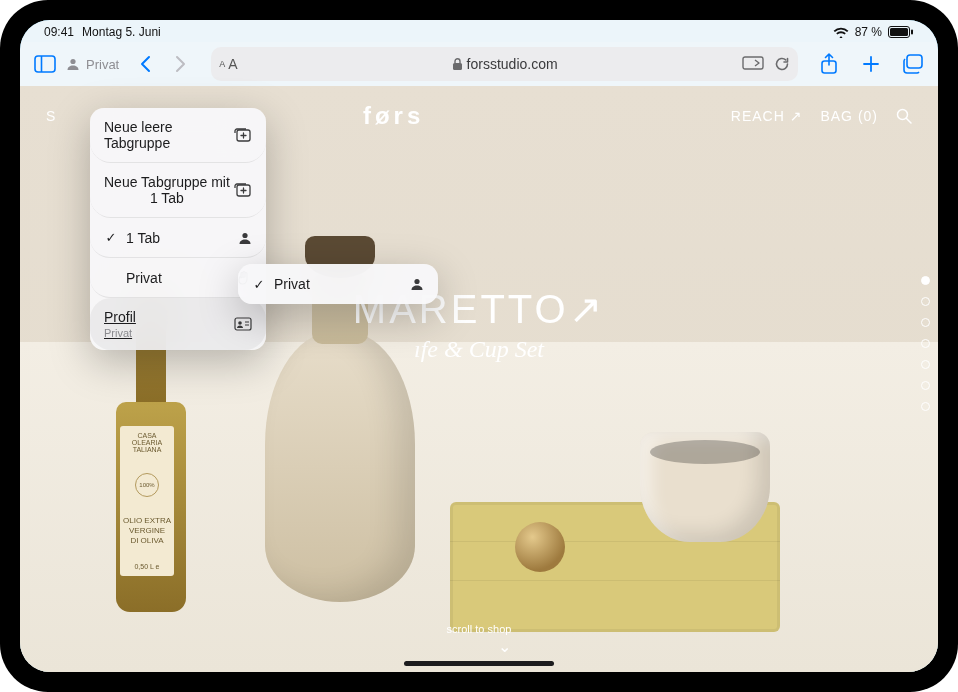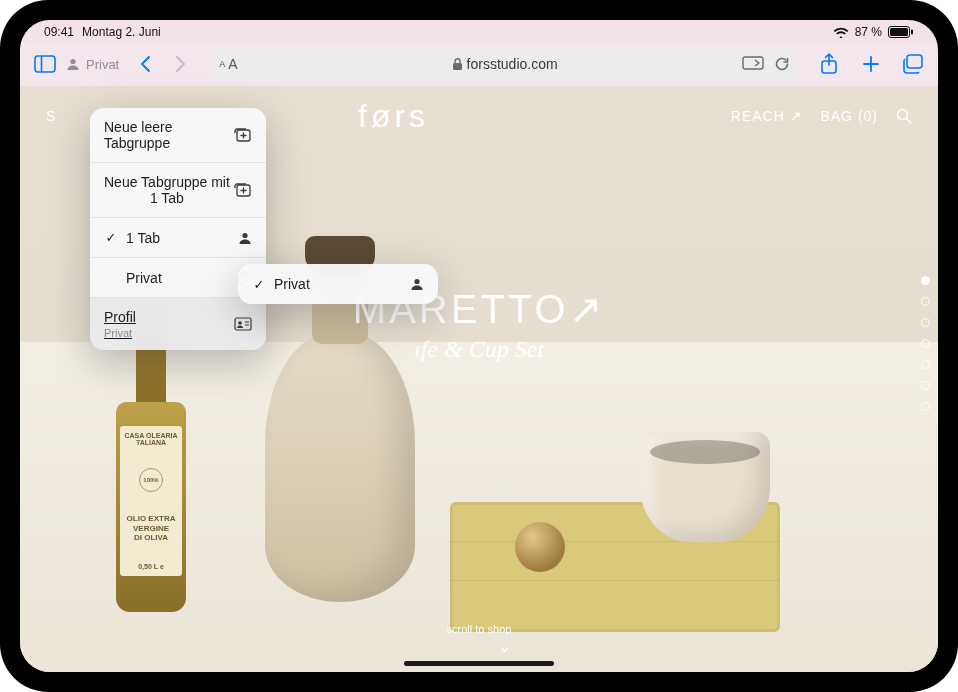--- a/index.html
+++ b/index.html
@@ -3,21 +3,21 @@
 <meta charset="utf-8">
 <style>
   * { box-sizing: border-box; margin: 0; padding: 0; }
   html, body { width: 958px; height: 692px; font-family: -apple-system, Helvetica, Arial, sans-serif; background: #fff; overflow: hidden; }
   .device {
     width: 958px; height: 692px; position: relative;
     border-radius: 48px; background: #000; padding: 20px;
   }
   .screen {
     width: 100%; height: 100%; border-radius: 30px; overflow: hidden;
-    position: relative; background: #be185d;
+    position: relative; background: #7dd3fc;
   }
   
   .status {
     height: 22px; width: 100%; display: flex; justify-content: space-between;
     align-items: center; padding: 2px 24px 0 24px; font-size: 12px; color: #111;
     background: rgba(248,248,250,0.9);
   }
   .status .left { display:flex; gap:8px; }
   .status .right { display:flex; gap:6px; align-items:center; }
   
@@ -44,21 +44,21 @@
     position:absolute; top:66px; left:0; right:0; bottom:0;
     background: linear-gradient(180deg, #e7dfd2 0%, #e5ddcf 55%, #dfd7c8 100%);
     overflow:hidden;
   }
   .page-nav {
     position:absolute; top:0; left:0; right:0; height:60px;
     display:flex; align-items:center; justify-content:space-between;
     padding: 0 26px; color:#fff; font-size:14px; letter-spacing:1px;
   }
   .page-nav .grp { display:flex; gap:18px; align-items:center; }
-  .logo { font-size:32px; letter-spacing:4px; font-weight:400; }
+  .logo { font-size:24px; letter-spacing:4px; font-weight:700; }
   .hero-title {
     position:absolute; top:200px; left:50%; transform:translateX(-50%);
     text-align:center; color:#fff;
   }
   .hero-title .h1 { font-size:40px; letter-spacing:3px; font-weight:400;}
   .hero-title .h2 { font-style:italic; font-family: Georgia, serif; font-size:24px; margin-top:4px;}
   .scroll-cue { position:absolute; bottom:16px; left:50%; transform:translateX(-50%); text-align:right; color:#fff; font-size:11px;}
   .scroll-cue .chev { font-size:16px; margin-top:2px;}
   .pagedots { position:absolute; right:8px; top:190px; display:flex; flex-direction:column; gap:12px;}
   .pagedots .dot { width:9px; height:9px; border-radius:50%; border:1.5px solid #fff;}
@@ -92,23 +92,23 @@
     border-radius:10px 10px 14px 14px;
   }
   .oilbottle .neck {
     position:absolute; bottom:210px; left:36px; width:30px; height:90px;
     background:linear-gradient(180deg,#a88a3d,#8b6e28);
   }
   .oilbottle .cap {
     position:absolute; bottom:298px; left:33px; width:36px; height:24px; background:#b89a5c; border-radius:4px;
   }
   .oilbottle .label {
-    position:absolute; bottom:36px; left:20px; width:62px; height:150px; background:#f3ead2; border-radius:3px;
+    position:absolute; bottom:36px; left:20px; width:54px; height:150px; background:#f3ead2; border-radius:3px;
     font-size:7px; color:#6b5a2f; text-align:center; padding:6px 3px;
-    display:flex; flex-direction:column; justify-content:space-between;font-weight:bold;
+    display:flex; flex-direction:column; justify-content:space-between;
   }
   .oilbottle .label .mid { font-size:8px; line-height:1.2; }
   .oilbottle .label .seal { width:24px; height:24px; border:1px solid #b39a5e; border-radius:50%; margin:2px auto; font-size:6px; display:flex; align-items:center; justify-content:center;}
   .carafe {
     position:absolute; bottom:70px; left:230px; width:180px; height:380px;
   }
   .carafe .body {
     position:absolute; bottom:0; left:15px; width:150px; height:270px;
     background:linear-gradient(180deg,#e7ddca,#cdbfa2);
     border-radius:72px 72px 80px 80px / 120px 120px 60px 60px;
@@ -128,41 +128,42 @@
   .menu {
     position:absolute; background:rgba(248,248,250,0.94);
     backdrop-filter: blur(20px);
     border-radius:14px; box-shadow:0 12px 40px rgba(0,0,0,0.25);
     overflow:hidden; font-size:14px; color:#1c1c1e;
   }
   .menu .row {
     display:flex; align-items:center; justify-content:space-between;
     padding:11px 14px; border-bottom:1px solid rgba(0,0,0,0.08);
     min-height:40px;
+    border-radius:21px;
   }
   .menu .row:last-child { border-bottom:none;}
   .menu .row .lbl { display:flex; align-items:center; gap:8px; }
   .menu .row .sub { display:block; font-size:11px; color:#8a8a8e; margin-top:2px;}
   .menu .row.highlight { background:rgba(0,0,0,0.05);text-decoration:underline;}
   .menu .check { width:14px; display:inline-block; text-align:center; font-size:13px;}
   .menu1 { top:88px; left:70px; width:176px;}
   .menu2 { top:244px; left:218px; width:200px;}
 
   svg { display:block; }
 </style>
 </head>
 <body>
 
 <div class="device">
   <div class="screen">
 
     <div class="status">
       <div class="left">
         <span>09:41</span>
-        <span>Montag 2. Juni</span>
+        <span>Montag 5. Juni</span>
       </div>
       <div class="right">
         <span>
           <svg width="16" height="12" viewBox="0 0 16 12">
               <path d="M8 10.5a1.3 1.3 0 100 2.6 1.3 1.3 0 000-2.6zM3.2 7.3a6.8 6.8 0 019.6 0l-1.3 1.3a5 5 0 00-7 0zM.6 4.7a10.5 10.5 0 0114.8 0l-1.3 1.3a8.6 8.6 0 00-12.2 0z" fill="#111"></path>
             </svg>
         </span>
         <span>87 %</span>
         <span>
           <svg width="26" height="12" viewBox="0 0 26 12">

